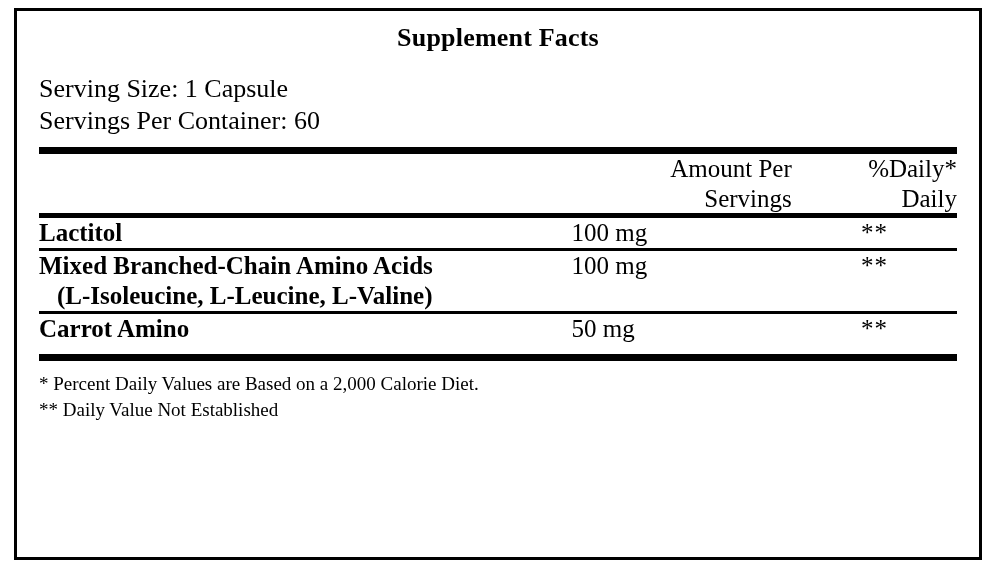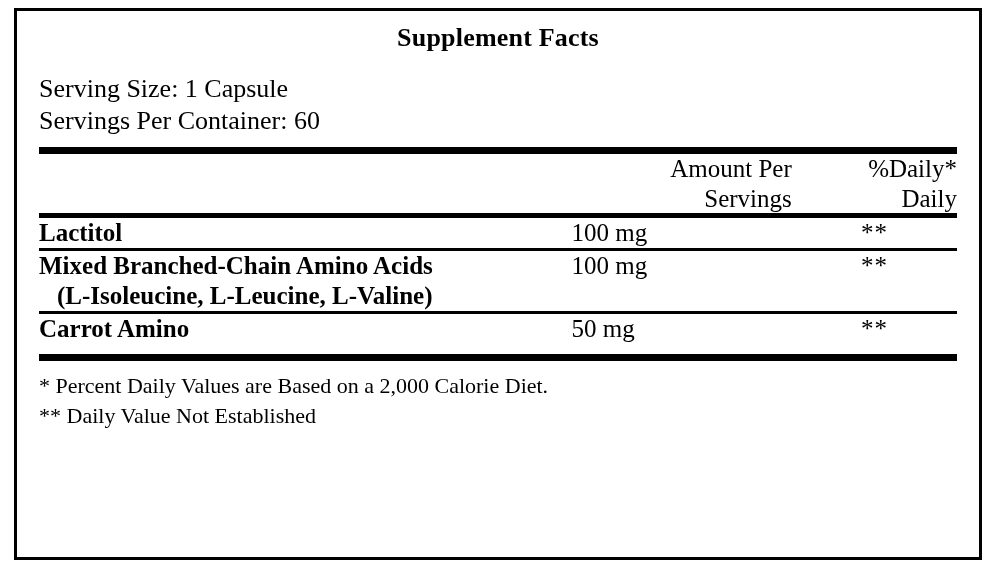--- a/index.html
+++ b/index.html
@@ -96,21 +96,21 @@
   .sub {
     padding-left: 18px;
   }
 
   .dv-mark {
     font-size: 25px;
     letter-spacing: 1px;
   }
 
   .footnotes {
-    font-size: 22px;
+    font-size: 19px;
     line-height: 1.35;
     padding-top: 10px;
   }
 </style>
 </head>
 <body>
 
 <div class="panel">
   <div class="inner">
 

